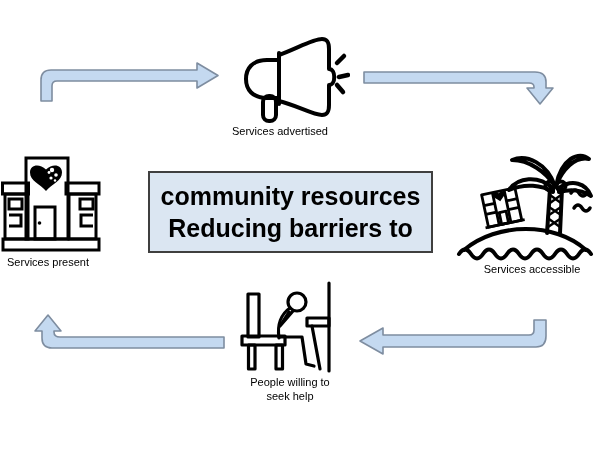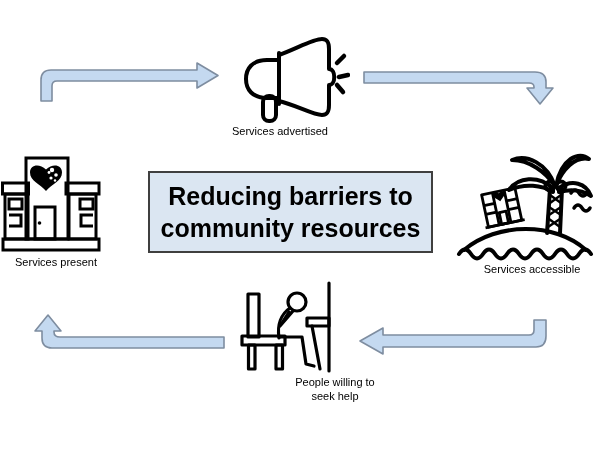--- a/index.html
+++ b/index.html
@@ -52,21 +52,21 @@
     <circle cx="38.5" cy="72" r="1.8" fill="#000"></circle>
     <path fill="#000" d="M45,40 C39,33 29,30 29,21.5 C29,14 38,12 45,18.5 C52,12 61,14 61,21.5 C61,30 51,33 45,40 Z"></path>
     <g fill="#fff">
       <circle cx="51" cy="19" r="2.2"></circle>
         <circle cx="55" cy="24" r="1.8"></circle>
       <circle cx="50" cy="27" r="1.6"></circle>
         <circle cx="54" cy="29.5" r="1.2"></circle>
       <circle cx="48" cy="21.5" r="1.4"></circle>
     </g>
   </svg>
-  <div class="abs node-label nowrap" style="left:8px;top:255px;width:96px;">Services present</div>
+  <div class="abs node-label nowrap" style="left:0;top:255px;width:96px;">Services present</div>
 
   <svg class="abs icon" style="left:236px;top:35px;" width="114" height="92" viewBox="0 0 114 92">
     <g fill="none" stroke="#000" stroke-width="4" stroke-linecap="round" stroke-linejoin="round">
       <path d="M43,25 L31,25 C16,25 10,34 10,44 C10,54 16,63 31,63 L43,63"></path>
       <path d="M43,18 L43,69"></path>
       <path d="M43,20 C60,14 77,4 86,4 C92,4 93,8 93,14 L93,34 C100,34 100,50 93,50 L93,70 C93,76 92,80 86,80 C77,80 60,70 43,66 Z"></path>
       <rect x="27" y="61" width="13" height="25" rx="6"></rect>
       <path d="M101,28 L108,21" stroke-width="4.5"></path>
       <path d="M103,42 L112,40" stroke-width="4.5"></path>
       <path d="M101,50 L107,57" stroke-width="4.5"></path>
@@ -111,20 +111,20 @@
       <rect x="12" y="13" width="11" height="43"></rect>
       <rect x="6" y="55" width="43" height="9"></rect>
       <rect x="12.5" y="64" width="6.5" height="24"></rect>
       <rect x="40" y="64" width="6.5" height="24"></rect>
       <circle cx="61" cy="21" r="9"></circle>
       <path d="M54,27 C45,33 41,44 43,57"></path>
       <path d="M53,31 L44,45 L57,30"></path>
       <path d="M43,56 L66,56 L70,83 L78,85"></path>
     </g>
   </svg>
-  <div class="abs node-label" style="left:243px;top:375px;width:94px;margin-left:45px;">People willing to seek help</div>
+  <div class="abs node-label" style="left:243px;top:375px;width:94px;">People willing to seek help</div>
 
   <div class="abs title-box">
+    <span>community resources</span>
     <span>Reducing barriers to</span>
-    <span>community resources</span>
   </div>
 
 </div>
 
 </body></html>

